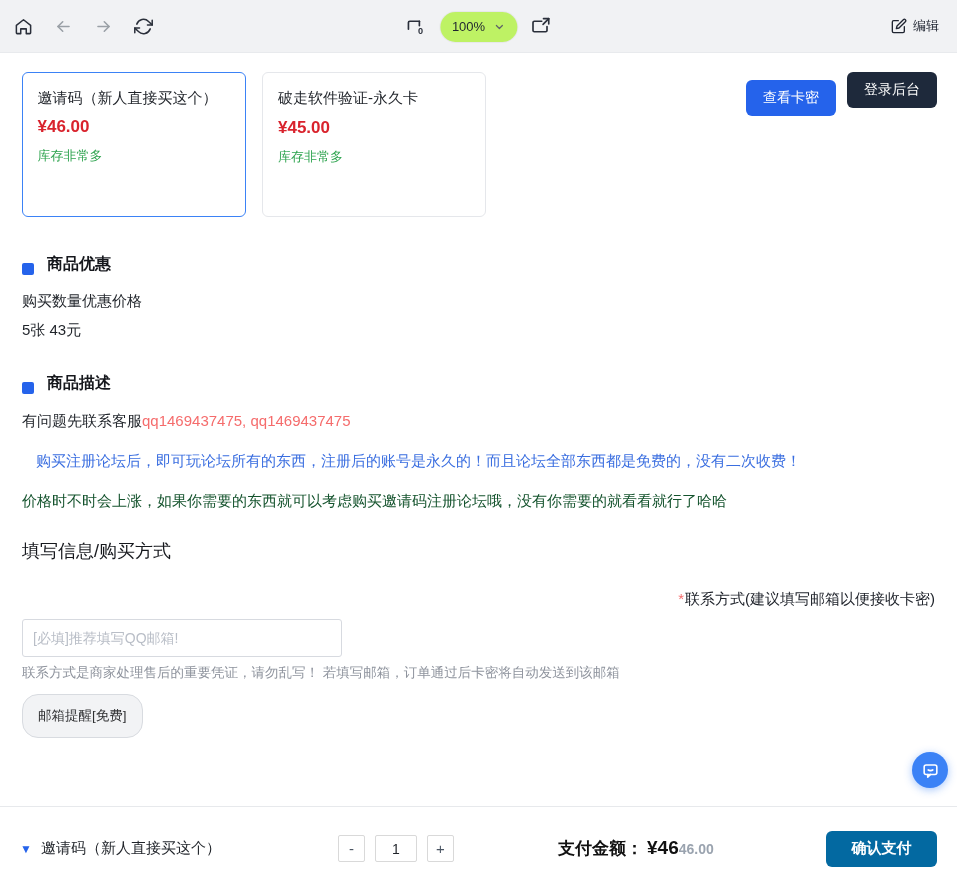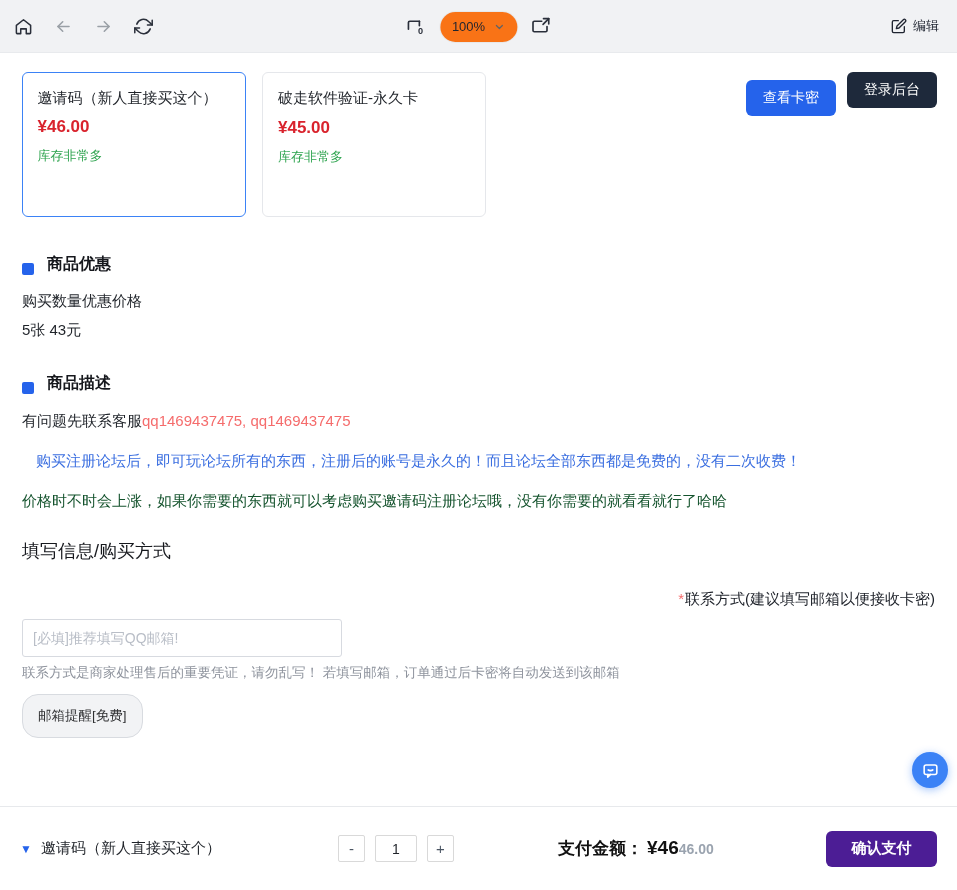--- a/index.html
+++ b/index.html
@@ -30,21 +30,21 @@
     cursor: pointer;
   }
   .ic-dark { color: #2a2f3a; }
   .ic-gray { color: #9aa0a6; }
   .toolbar-center {
     position: absolute; left: 50%; top: 0; height: 53px;
     transform: translateX(-50%);
     display: flex; align-items: center; gap: 13px;
   }
   .zoom-pill {
-    background: #f97316;
+    background: #bef264;
     border: none;
     border-radius: 16px;
     height: 30px;
     padding: 0 12px;
     display: flex; align-items: center; gap: 8px;
     font-size: 13px; color: #1f2430;
     cursor: pointer;
     box-shadow: 0 0 0 1px rgba(0,0,0,0.04);
     font-family: inherit;
   }
@@ -160,21 +160,21 @@
     text-align: center; font-size: 14px; color: #1f2329;
     font-family: inherit; outline: none; padding: 0;
   }
   .amount { margin-left: 104px; display: flex; align-items: baseline; }
   .amount-label { font-size: 17px; font-weight: 700; color: #111; }
   .amount-main  { font-size: 19px; font-weight: 700; color: #111; margin-left: 4px; }
   .amount-sub   { font-size: 14px; font-weight: 600; color: #9aa3af; }
   .pay-btn {
     margin-left: auto;
     width: 111px; height: 36px;
-    background: #4c1d95; color: #fff;
+    background: #0369a1; color: #fff;
     border: none; border-radius: 6px;
     font-size: 15px; font-weight: 700;
     cursor: pointer; font-family: inherit;
   }
   svg { display: block; }
 </style>
 </head>
 <body>
 
 <div class="toolbar">

